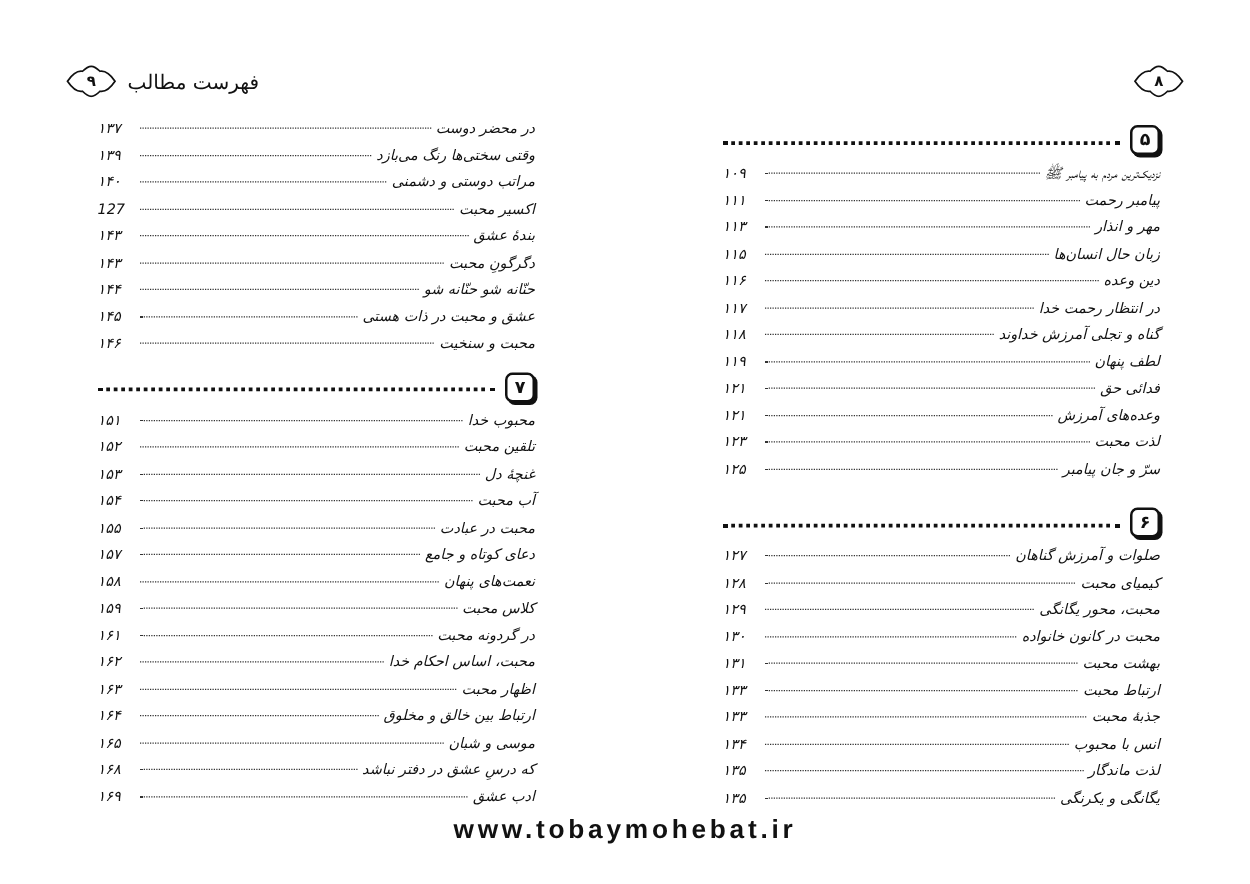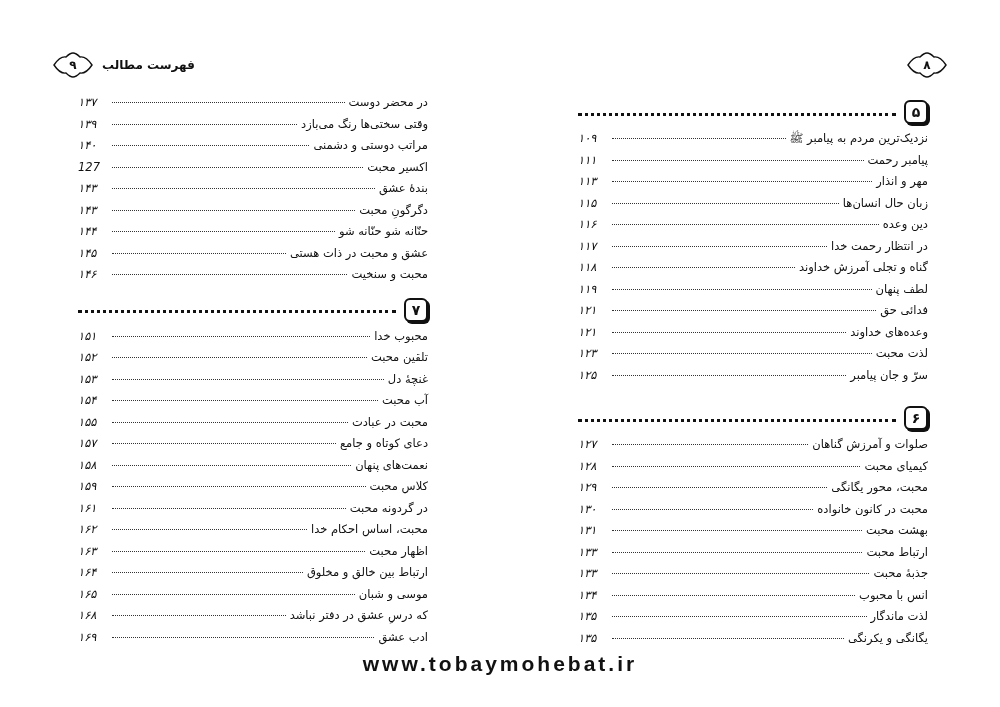--- a/index.html
+++ b/index.html
@@ -5,35 +5,35 @@
     * { box-sizing: border-box; margin: 0; padding: 0; }
     html, body {
       width: 1000px; height: 707px; background: #ffffff; overflow: hidden;
       font-family: "DejaVu Sans", sans-serif; color: #111;
     }
     .spread { position: relative; width: 1000px; height: 707px; }
 
     .page-header { position: absolute; top: 52px; display: flex; align-items: center; direction: rtl; gap: 6px; }
     .page-header.left { left: 50px; }
     .page-header.right { right: 50px; }
-    .header-title { font-size: 12px; font-weight: bold; white-space: nowrap; }
+    .header-title { font-size: 16px; font-weight: normal; white-space: nowrap; }
     .ornament { position: relative; width: 46px; height: 26px; display: flex; align-items: center; justify-content: center; }
     .ornament svg { position: absolute; left: 0; top: 0; }
     .ornament .num { position: relative; font-size: 12px; font-weight: bold; }
 
     .col { position: absolute; direction: rtl; }
     .col.left { left: 78px; width: 350px; top: 95px; }
     .col.right { left: 578px; width: 350px; top: 95px; }
 
     .chapter-head { display: flex; align-items: center; height: 30px; margin: 2px 0 4px 0; direction: rtl; }
     .chapter-badge { width: 24px; height: 24px; border: 2px solid #111; border-radius: 6px; box-shadow: 2px 2px 0 #111; display: flex; align-items: center; justify-content: center; font-size: 14px; font-weight: bold; margin-left: 8px; flex: none; background: #fff; }
     .chapter-dots { flex: 1; border-bottom: 3px dotted #111; height: 0; margin-top: 4px; }
 
     .toc-row { display: flex; align-items: baseline; height: 21.5px; font-size: 11.5px; direction: rtl; }
-    .toc-title { white-space: nowrap; flex: none; }
+    .toc-title { white-space: nowrap; flex: none; font-style: italic; }
     .toc-leader { flex: 1; border-bottom: 1.5px dotted #333; margin: 0 4px; transform: translateY(-3px); }
     .toc-page { flex: none; width: 30px; text-align: left; font-size: 11.5px; font-style: italic; }
 
     .footer { position: absolute; left: 0; right: 0; top: 650px; text-align: center; }
     .footer-phone { font-size: 17px; letter-spacing: 1px; direction: rtl; }
     .footer-url { font-size: 21px; font-weight: bold; letter-spacing: 3px; margin-top: 2px; font-family: "Liberation Sans", sans-serif; }
   </style>
 </head>
 <body>
 
@@ -235,21 +235,21 @@
           <span class="toc-title">لطف پنهان</span>
           <span class="toc-leader"></span>
           <span class="toc-page">۱۱۹</span>
         </div>
       <div class="toc-row">
           <span class="toc-title">فدائی حق</span>
           <span class="toc-leader"></span>
           <span class="toc-page">۱۲۱</span>
         </div>
       <div class="toc-row">
-          <span class="toc-title">وعده‌های خداوند</span>
+          <span class="toc-title">وعده‌های آمرزش</span>
           <span class="toc-leader"></span>
           <span class="toc-page">۱۲۱</span>
         </div>
       <div class="toc-row">
           <span class="toc-title">لذت محبت</span>
           <span class="toc-leader"></span>
           <span class="toc-page">۱۲۳</span>
         </div>
       <div class="toc-row">
           <span class="toc-title">سرّ و جان پیامبر</span>

